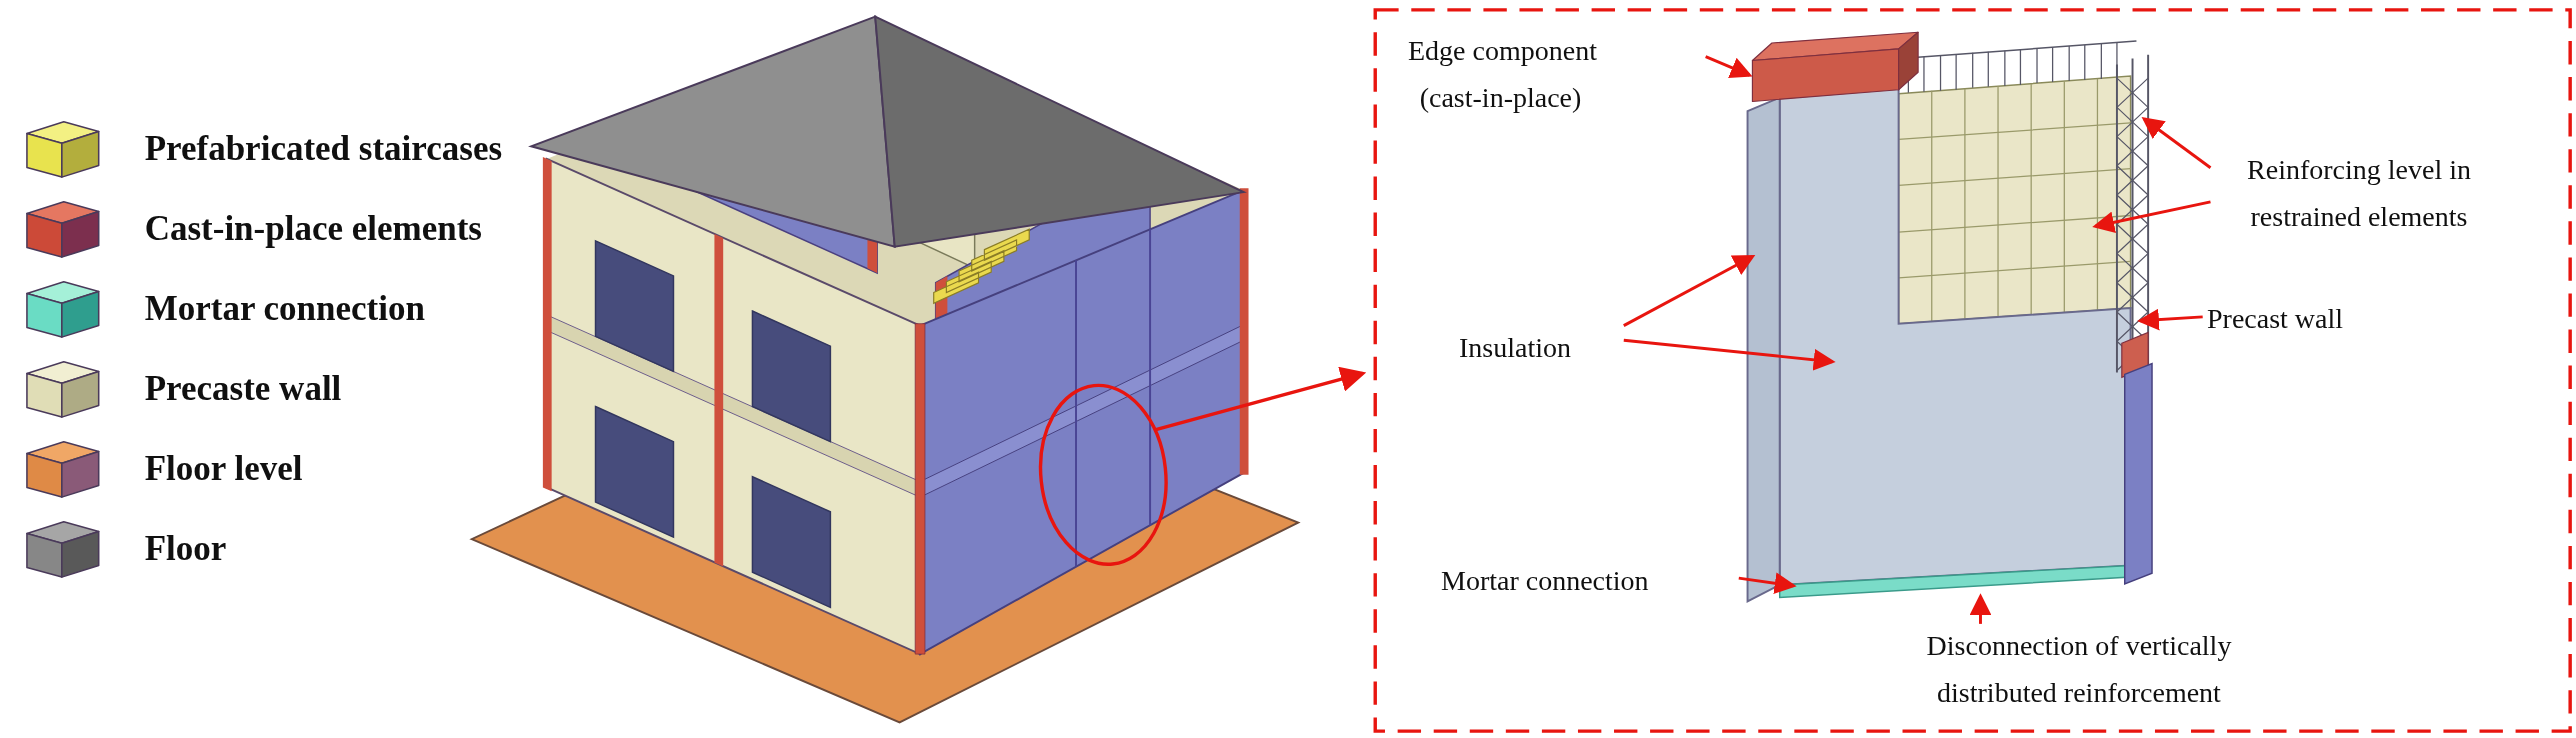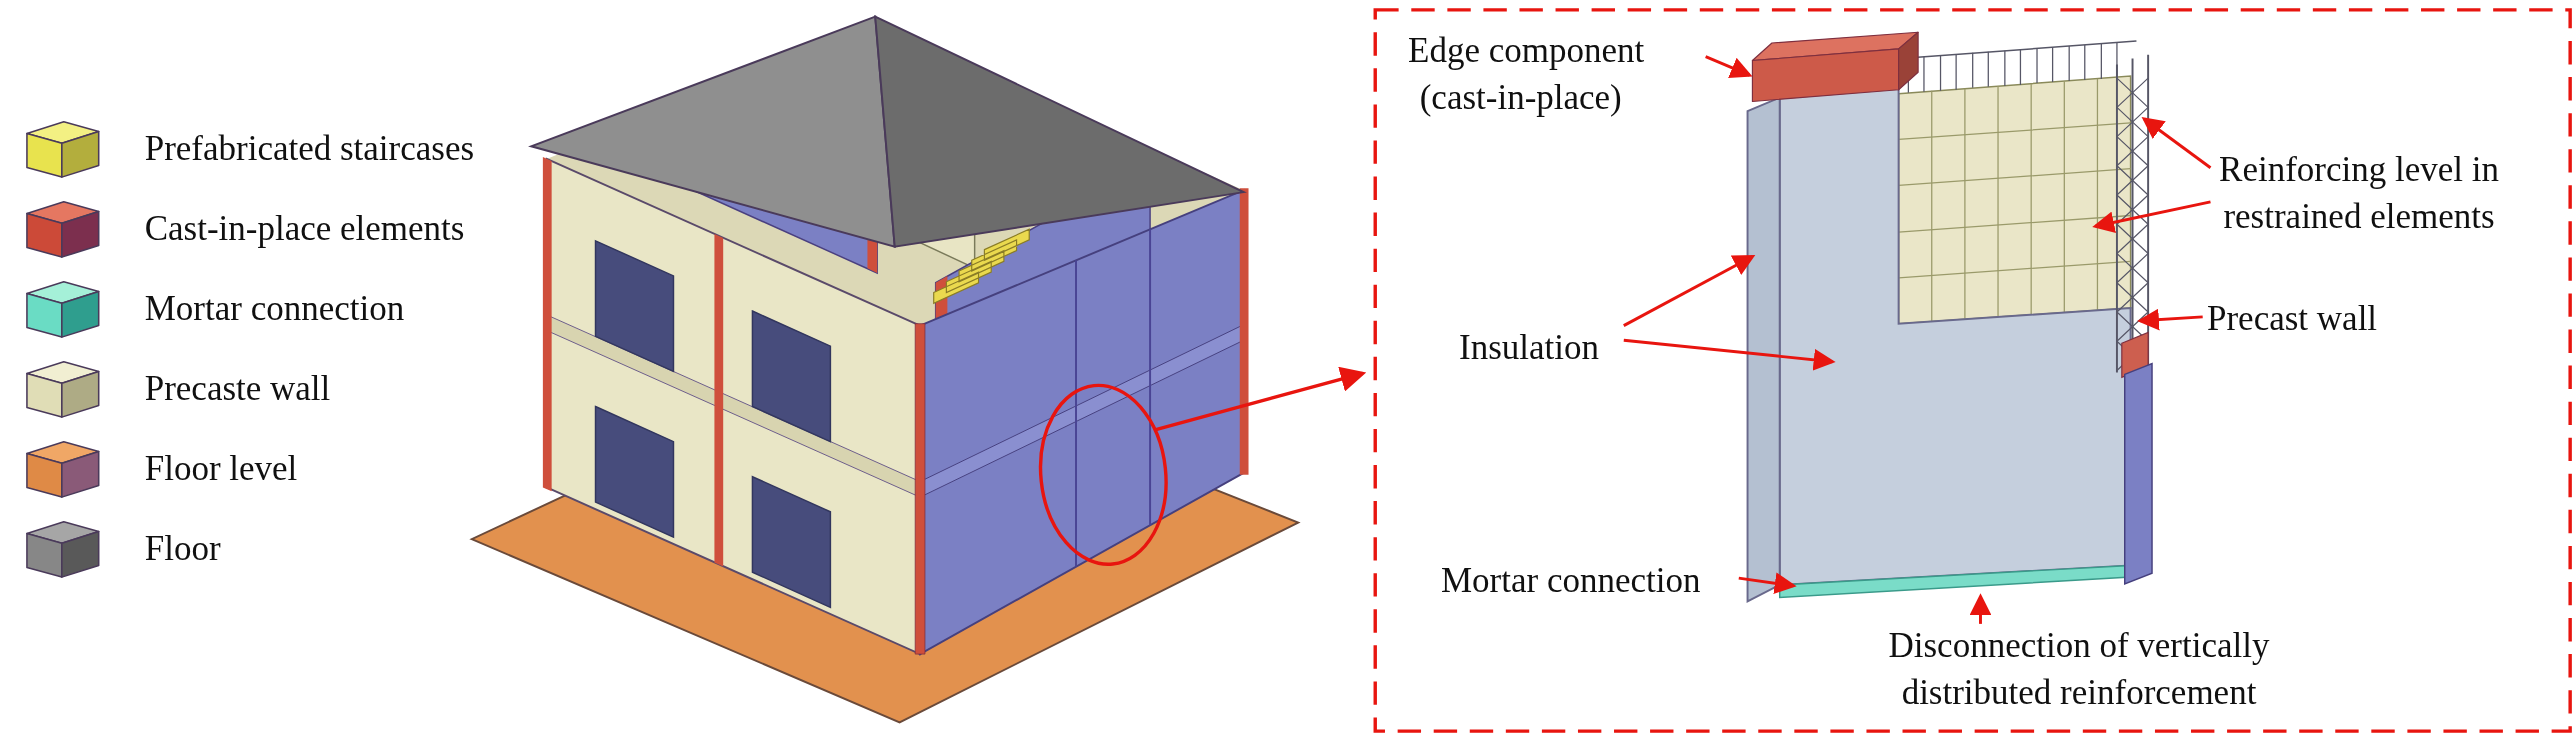--- a/index.html
+++ b/index.html
@@ -9,28 +9,28 @@
   html,body{margin:0;padding:0;}
   body{
     width:2576px;height:739px;position:relative;overflow:hidden;
     background:#ffffff;color:var(--text);
     font-family:"Liberation Serif","DejaVu Serif",serif;
   }
   .art{position:absolute;left:0;top:0;width:2576px;height:739px;}
   .accent-line{stroke:var(--accent-red);fill:none;}
   .accent-fill{fill:var(--accent-red);}
   .legend{position:absolute;left:12.7px;top:109px;}
-  .legend-row{display:flex;align-items:center;gap:44px;height:80px;}
+  .legend-row{display:flex;align-items:center;gap:44px;height:80px;font-weight:bold;}
   .cube{width:88px;height:64px;flex:0 0 auto;}
   .cube polygon{stroke:#4a3a5a;stroke-width:1.6;stroke-linejoin:round;}
   .c-top{fill:var(--cube-top,#ccc);}
   .c-front{fill:var(--cube-front,#aaa);}
   .c-side{fill:var(--cube-side,#888);}
   .legend-label{font-size:35px;white-space:nowrap;}
-  .lbl{position:absolute;font-size:35px;line-height:47px;white-space:nowrap;font-family:Liberation Serif, serif;}
+  .lbl{position:absolute;font-size:28px;line-height:47px;white-space:nowrap;font-family:Liberation Serif, serif;}
   .lbl.center{text-align:center;}
   .indent{padding-left:11.7px;}
 </style>
 </head>
 <body>
 
 <svg class="art" viewBox="0 0 2643 758" aria-hidden="true">
   <defs>
     <marker id="arr" viewBox="0 0 10 10" refX="8.5" refY="5" markerWidth="7.5" markerHeight="7.5" orient="auto">
       <path d="M0,0 L10,5 L0,10 z" class="accent-fill"></path>

